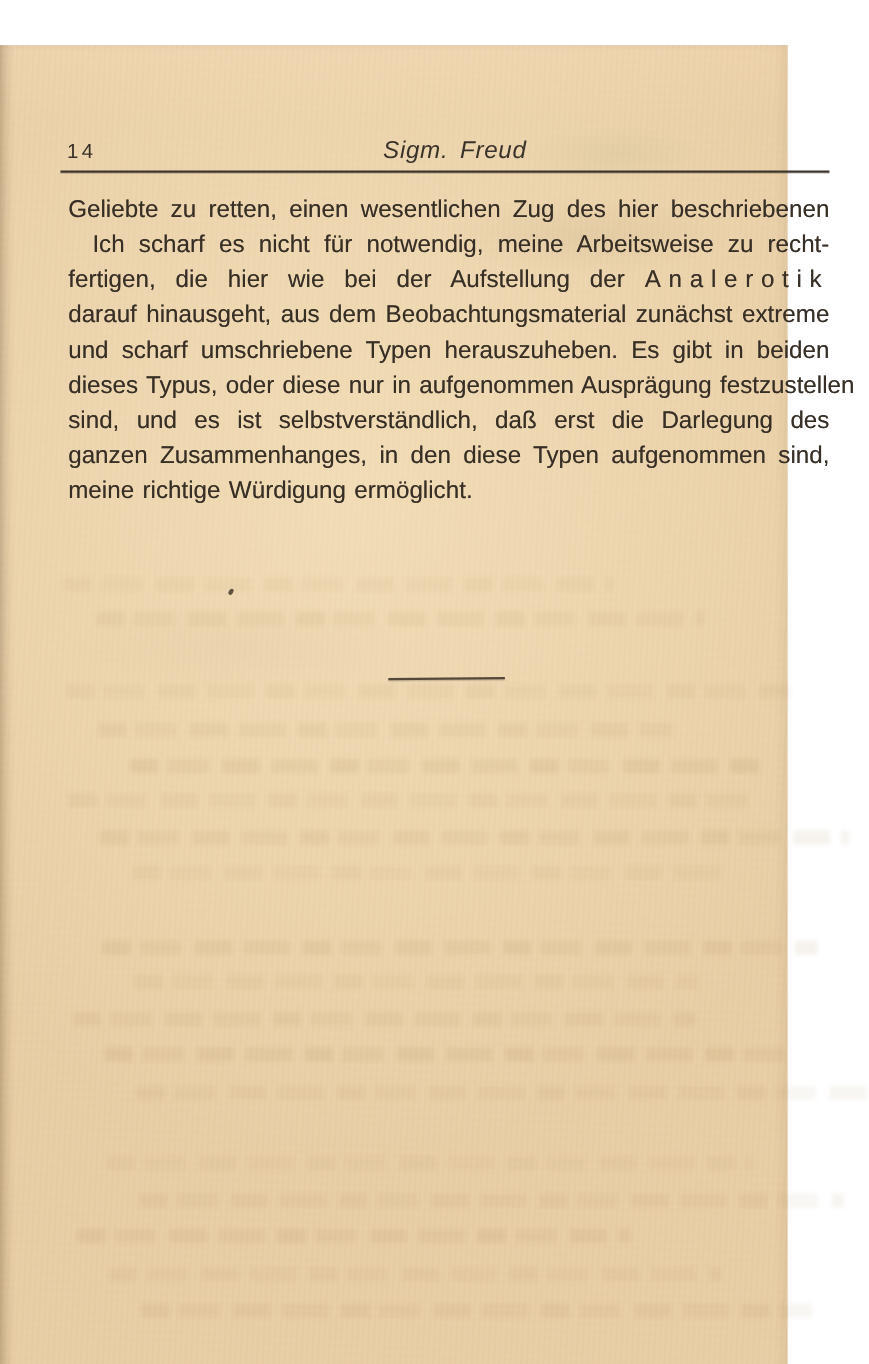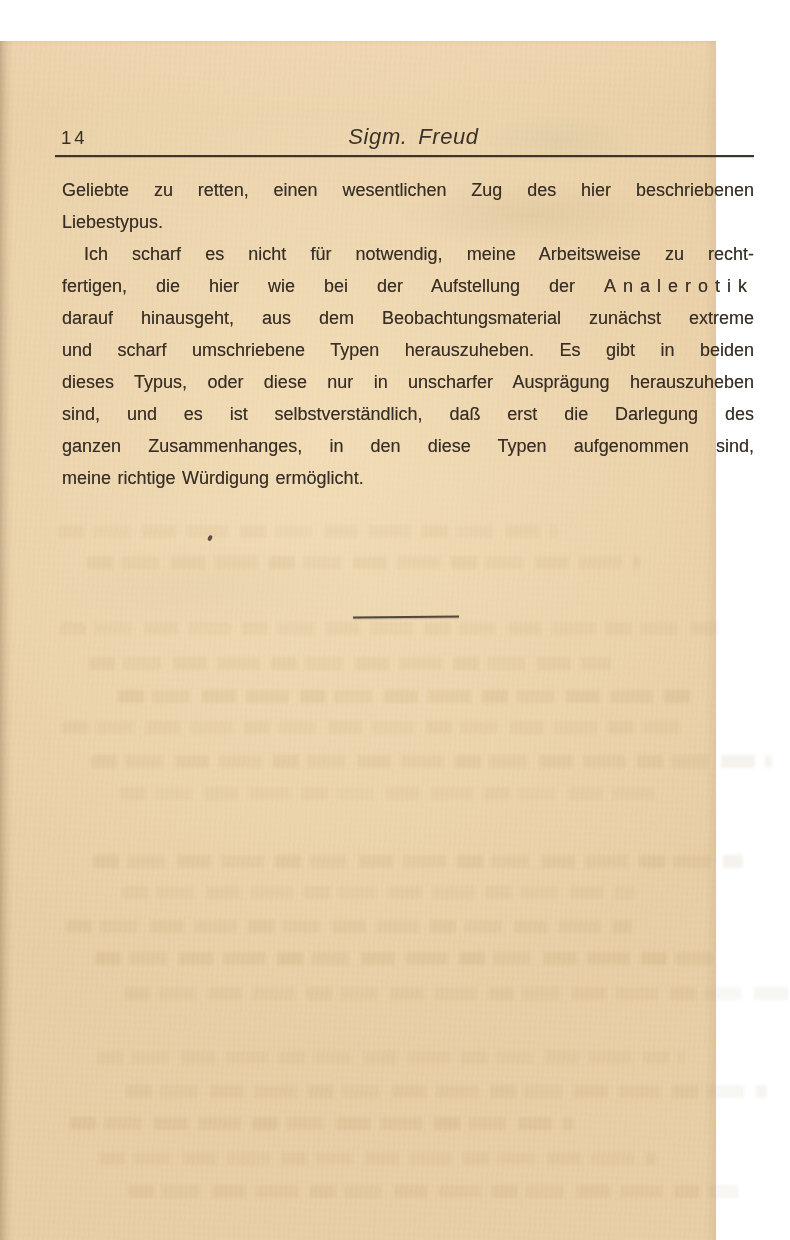--- a/index.html
+++ b/index.html
@@ -59,21 +59,21 @@
 
   
   .body {
     position: absolute;
     left: 62px; top: 133px;
     width: 692px;
   }
   .tline {
     height: 32px;
     line-height: 32px;
-    font-size: 18px;
+    font-size: 22px;
     word-spacing: 1.5px;
     text-align: justify;
     text-align-last: justify;
     white-space: nowrap;
     text-shadow: 0 0 0.5px rgba(55,47,38,0.55);
   }
   .tline.para-end {
     text-align-last: left;
     white-space: normal;
   }
@@ -138,27 +138,26 @@
       <div class="ghost-row" style="top: 1111px; left: 99px; width: 557px; opacity: 0.1;"></div>
       <div class="ghost-row" style="top: 1144px; left: 128px; width: 610px; opacity: 0.13;"></div>
     </div>
 
   <span class="pagenum">14</span>
   <span class="running">Sigm. Freud</span>
   <div class="header-rule"></div>
 
   <main class="body">
     <div class="tline">Geliebte zu retten, einen wesentlichen Zug des hier beschriebenen</div>
-    <div class="tline para-end">Liebestypus.</div>
 
     <div class="tline indent">Ich scharf es nicht für notwendig, meine Arbeitsweise zu recht-</div>
     <div class="tline"><span>fertigen, die hier wie bei der Aufstellung der </span><span class="spaced">Analerotik</span></div>
     <div class="tline">darauf hinausgeht, aus dem Beobachtungsmaterial zunächst extreme</div>
     <div class="tline">und scharf umschriebene Typen herauszuheben. Es gibt in beiden</div>
-    <div class="tline">dieses Typus, oder diese nur in unscharfer Ausprägung herauszuheben</div>
+    <div class="tline">dieses Typus, oder diese nur in aufgenommen Ausprägung festzustellen</div>
     <div class="tline">sind, und es ist selbstverständlich, daß erst die Darlegung des</div>
     <div class="tline">ganzen Zusammenhanges, in den diese Typen aufgenommen sind,</div>
     <div class="tline para-end">meine richtige Würdigung ermöglicht.</div>
   </main>
 
   <div class="speck"></div>
   <div class="divider"></div>
 
 </div>
 

